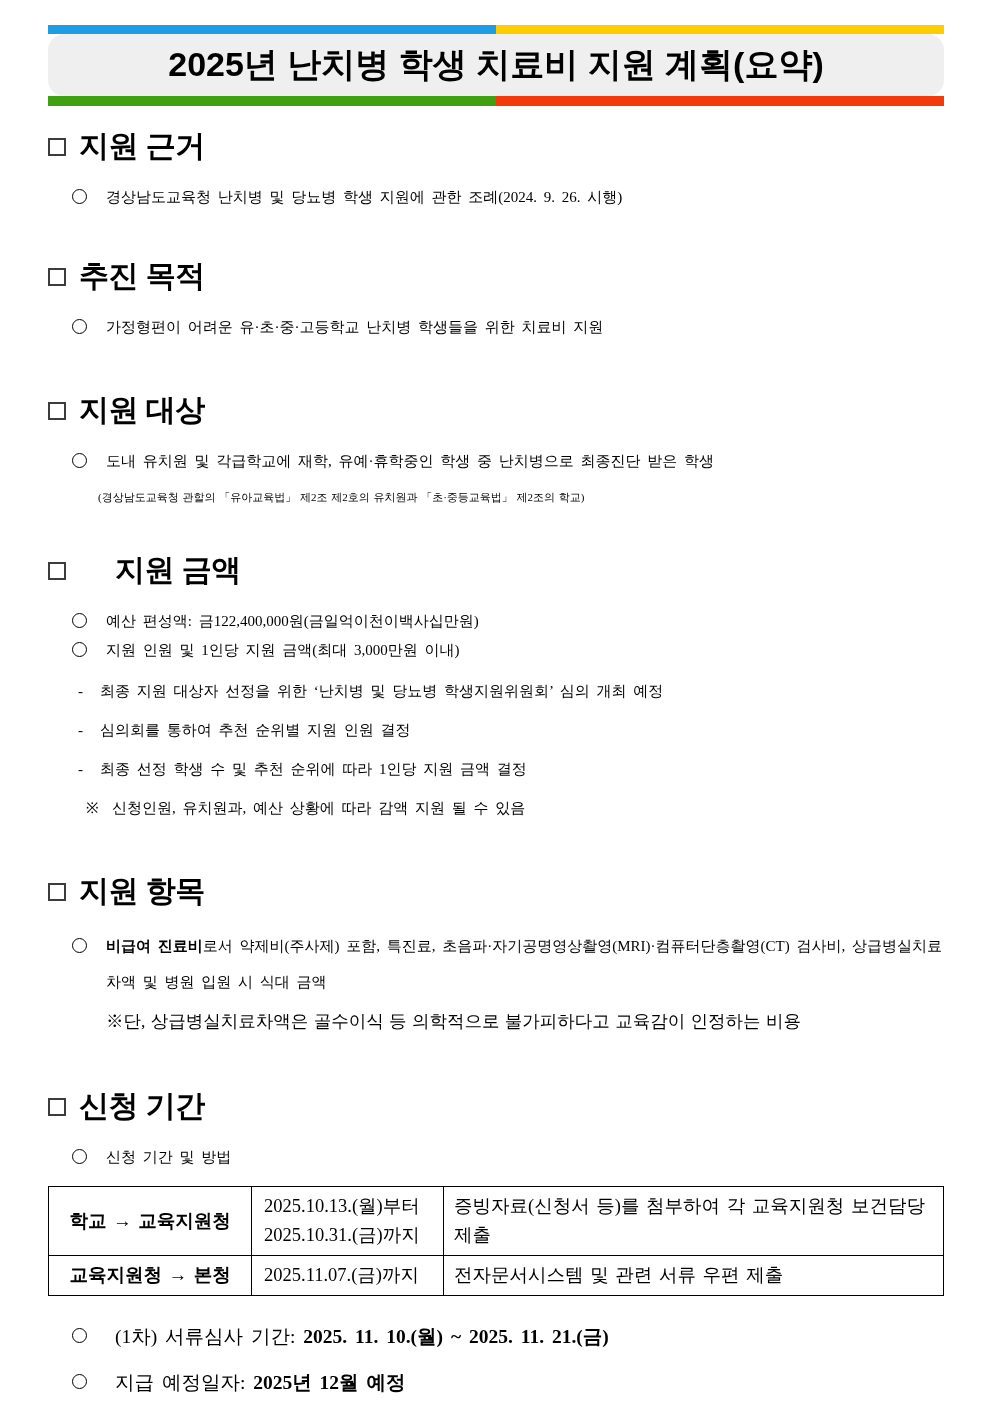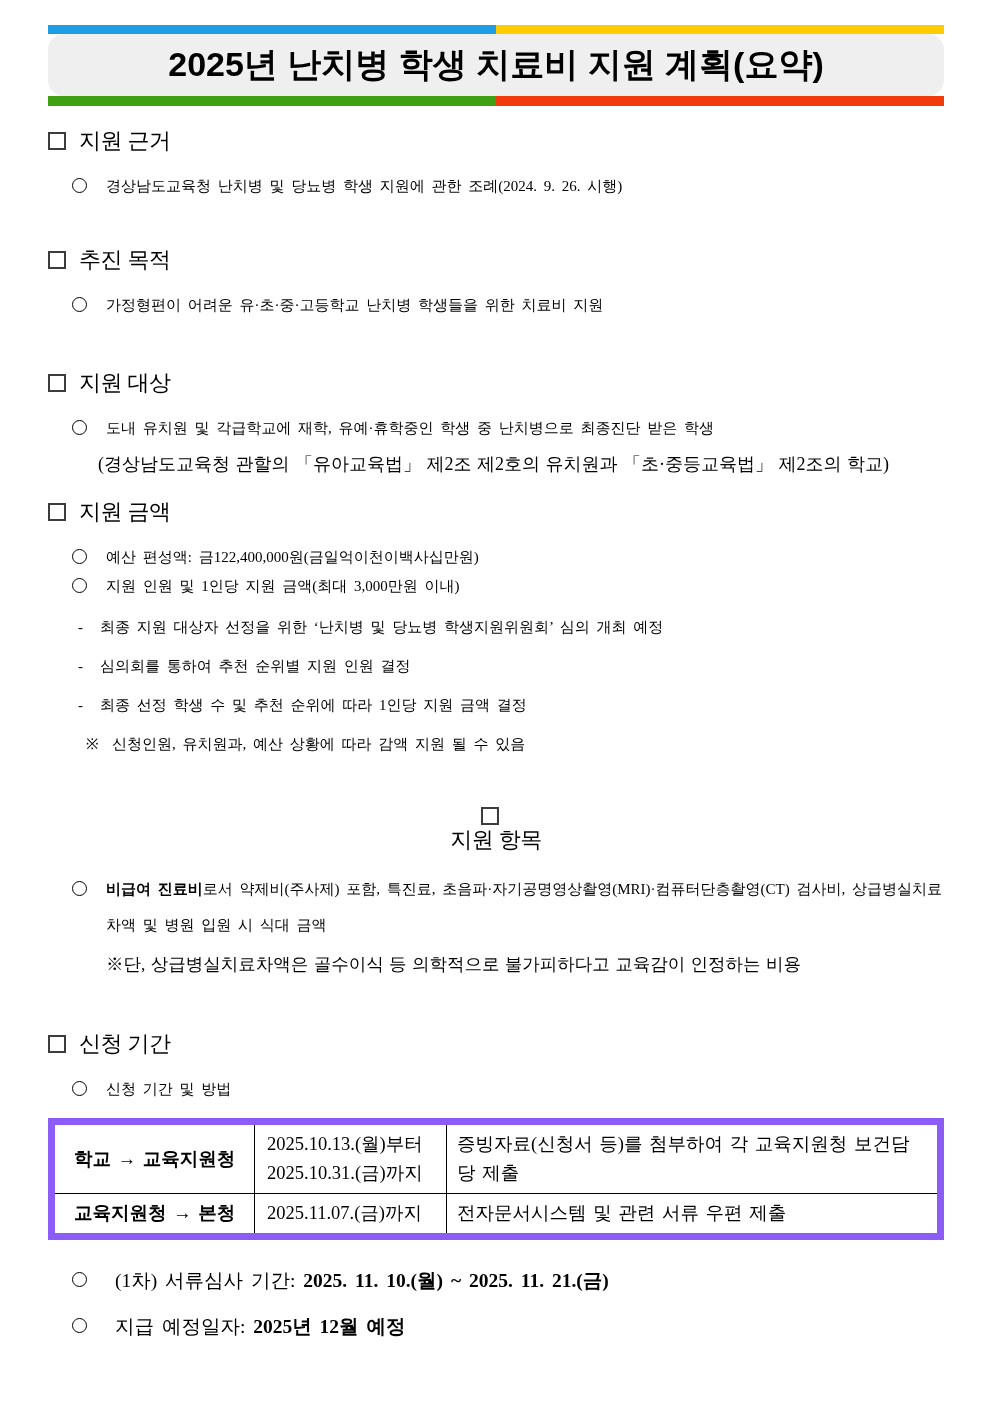--- a/index.html
+++ b/index.html
@@ -21,61 +21,61 @@
   }
   .doc-title {
     font-family:"Liberation Sans","DejaVu Sans",sans-serif;
     font-weight:bold; font-size:34px; letter-spacing:0px; white-space:nowrap;
   }
 
   
   .sec-head {
     display:flex; align-items:center;
     font-family:"Liberation Sans","DejaVu Sans",sans-serif;
-    font-weight:normal; font-size:22px; letter-spacing:-0.5px;
+    font-weight:bold; font-size:30px; letter-spacing:-0.5px;
   }
   .sec-head .sq {
     width:18px; height:18px; border:2px solid #3c3c3c; background:#fff;
     margin-right:13px; flex:none;
   }
 
   
   .row { display:flex; align-items:flex-start; font-size:15px; line-height:29px; word-spacing:3px; }
   .row .mark-col { flex:none; }
   .circle-row { padding-left:24px; }
   .circle-row .mark-col { width:34px; padding-top:6px; }
   .circle-glyph {
     display:block; width:15px; height:15px; border:1.8px solid #000; border-radius:50%;
   }
   .dash-row { padding-left:30px; }
   .dash-row .mark-col { width:22px; text-align:left; }
   .ref-row { padding-left:38px; }
   .ref-row .mark-col { width:26px; }
-  .paren-note { padding-left:50px; font-size:18px; line-height:26px; word-spacing:1px; }
+  .paren-note { padding-left:50px; font-size:11px; line-height:26px; word-spacing:1px; }
   .plain-note { padding-left:58px; font-size:17.5px; line-height:26px; word-spacing:1px; }
   .bold-lead { font-weight:bold; }
   .bold-date { font-weight:bold; font-family:"Liberation Serif","DejaVu Serif",serif; }
 
   
   .mt-hdr   { margin-top:20px; }
   .mb-head  { margin-bottom:16px; }
   .gap-s1   { margin-top:44px; }
   .gap-s2   { margin-top:48px; }
-  .gap-s3   { margin-top:20px; }
-  .gap-s4   { margin-top:48px;flex-direction:column; }
+  .gap-s3   { margin-top:40px;gap:36px; }
+  .gap-s4   { margin-top:48px; }
   .gap-s5   { margin-top:52px; }
   .mt-18 { }
   .mt-12 { margin-top:12px; }
   .mt-10 { margin-top:10px; }
   .mt-8  { margin-top:8px; }
 
   
   table.apply-table {
     width:100%; border-collapse:collapse; margin-top:14px;
-    border:7px solid #8b5cf6;
+    border:1px solid #8b5cf6;
   }
   .apply-table td {
     border:1.7px solid #000; font-size:18.5px; vertical-align:middle;
     padding:5px 10px; line-height:29px;
   }
   .apply-table td.route { width:203px; font-weight:bold; text-align:center; word-spacing:2px; }
   .apply-table td.period { width:192px; padding-left:12px; }
   .apply-table td.method { word-spacing:2px; }
 
   .final-bullets { margin-top:26px; }

